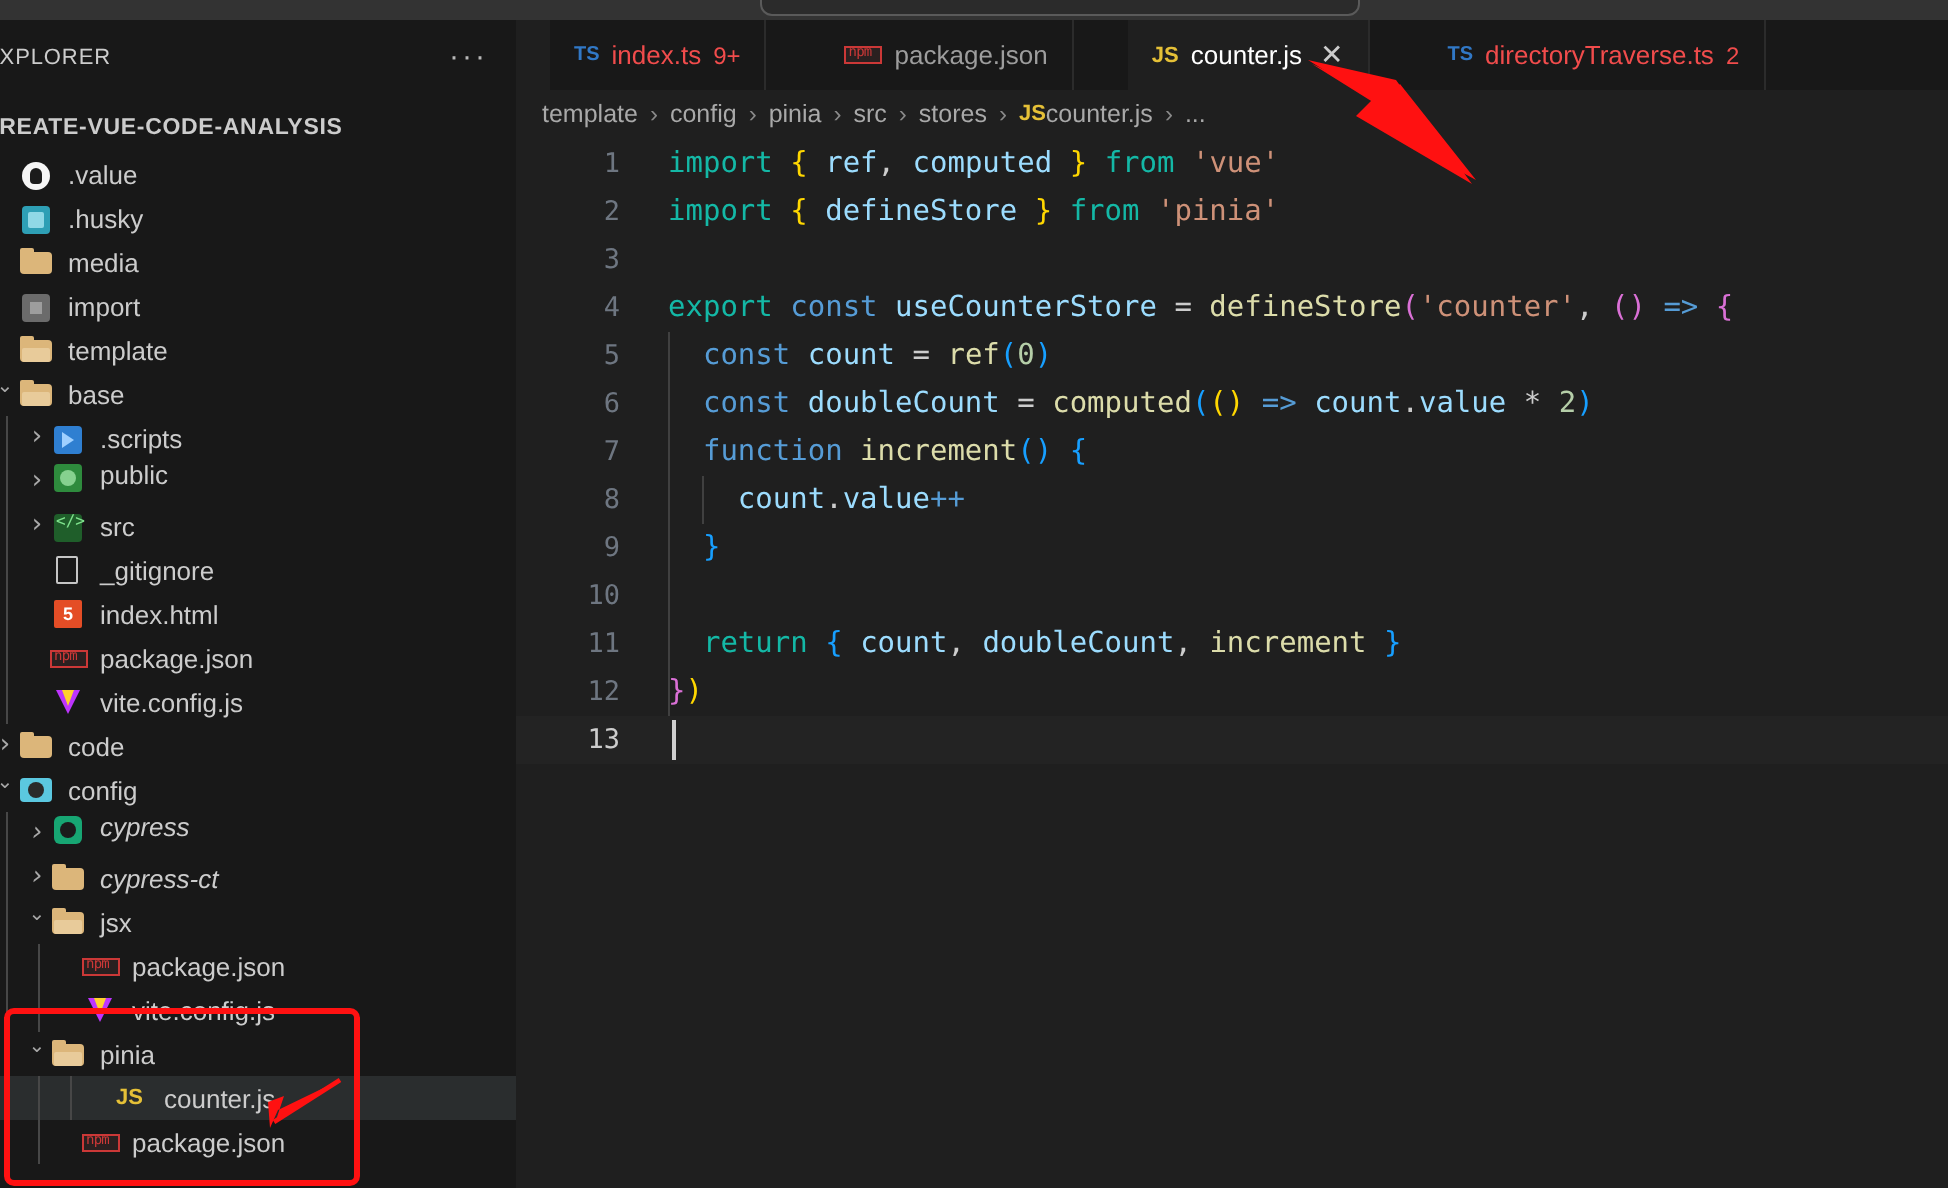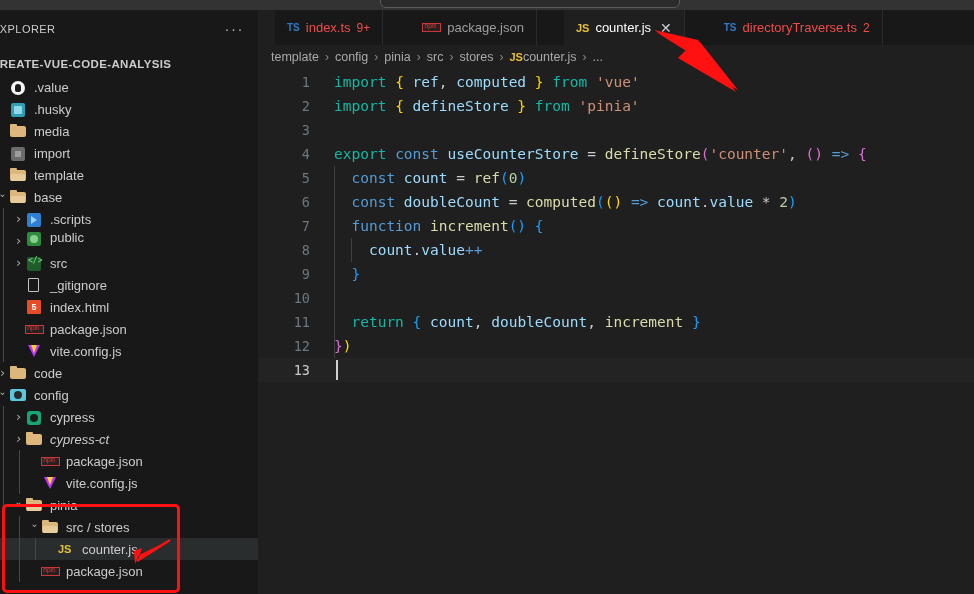--- a/index.html
+++ b/index.html
@@ -365,40 +365,50 @@
           <div style="position: absolute; left: -4px; display: flex; align-items: center; height: 22px;">
             <span class="twisty open"></span>
             <span class="ficon">
               <span class="ic-config"></span>
             </span>
             <span class="lbl">config</span>
           </div>
         </div>
         <div class="row">
           <div class="indent-guide" style="left: 3px;"></div>
-          <div style="position: absolute; left: 12px; display: flex; align-items: center; height: 22px;">
+          <div style="position: absolute; left: 12px; display: flex; align-items: flex-start; height: 22px; font-style: italic;">
             <span class="twisty closed"></span>
             <span class="ficon">
               <span class="ic-cypress"></span>
             </span>
             <span class="lbl">cypress</span>
           </div>
         </div>
         <div class="row">
           <div class="indent-guide" style="left: 3px;"></div>
           <div style="position: absolute; left: 12px; display: flex; align-items: center; height: 22px; font-style: italic;">
             <span class="twisty closed"></span>
             <span class="ficon">
               <span class="folder"></span>
             </span>
             <span class="lbl">cypress-ct</span>
           </div>
         </div>
         <div class="row">
           <div class="indent-guide" style="left: 3px;"></div>
+          <div style="position: absolute; left: 12px; display: flex; align-items: center; height: 22px;">
+            <span class="twisty open"></span>
+            <span class="ficon">
+              <span class="folder open"></span>
+            </span>
+            <span class="lbl">jsx</span>
+          </div>
+        </div>
+        <div class="row">
+          <div class="indent-guide" style="left: 3px;"></div>
           <div class="indent-guide" style="left: 19px;"></div>
           <div style="position: absolute; left: 28px; display: flex; align-items: center; height: 22px;">
             <span class="twisty blank"></span>
             <span class="ficon">
               <span class="ic-npm"></span>
             </span>
             <span class="lbl">package.json</span>
           </div>
         </div>
         <div class="row">
@@ -413,31 +423,20 @@
           </div>
         </div>
         <div class="row">
           <div class="indent-guide" style="left: 3px;"></div>
           <div style="position: absolute; left: 12px; display: flex; align-items: center; height: 22px;">
             <span class="twisty open"></span>
             <span class="ficon">
               <span class="folder open"></span>
             </span>
             <span class="lbl">pinia</span>
-          </div>
-        </div>
-        <div class="row">
-          <div class="indent-guide" style="left: 3px;"></div>
-          <div class="indent-guide" style="left: 19px;"></div>
-          <div style="position: absolute; left: 28px; display: flex; align-items: center; height: 22px;">
-            <span class="twisty open"></span>
-            <span class="ficon">
-              <span class="folder open"></span>
-            </span>
-            <span class="lbl">src / stores</span>
           </div>
         </div>
         <div class="row selected">
           <div class="indent-guide" style="left: 3px;"></div>
           <div class="indent-guide" style="left: 19px;"></div>
           <div class="indent-guide" style="left: 35px;"></div>
           <div style="position: absolute; left: 44px; display: flex; align-items: center; height: 22px;">
             <span class="twisty blank"></span>
             <span class="ficon">
               <span class="ic-js">JS</span>

